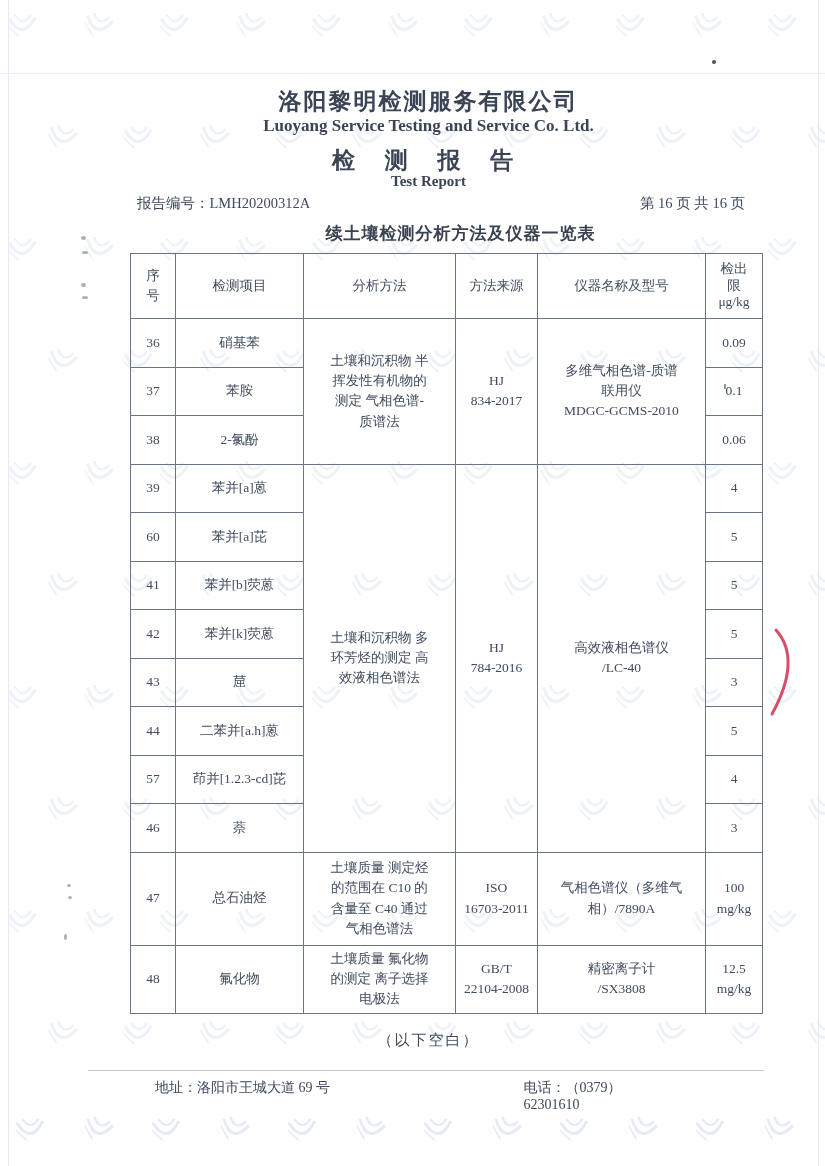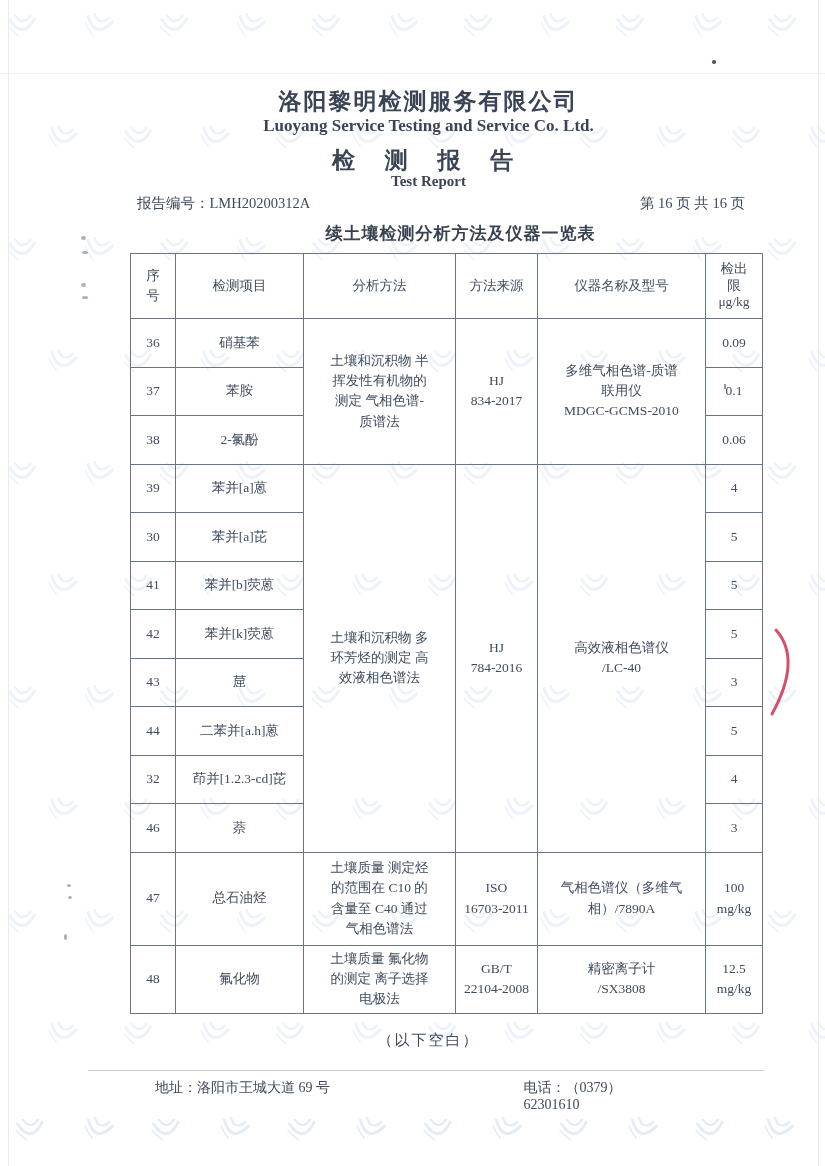--- a/index.html
+++ b/index.html
@@ -738,21 +738,21 @@
           <td rowspan="8" class="method-cell">土壤和沉积物  多
 环芳烃的测定  高
 效液相色谱法</td>
           <td rowspan="8">HJ
 784-2016</td>
           <td rowspan="8">高效液相色谱仪
 /LC-40</td>
           <td>4</td>
         </tr>
         <tr style="height: 48.5px;">
-          <td>30</td>
+          <td>60</td>
           <td>苯并[a]芘</td>
           <td>5</td>
         </tr>
         <tr style="height: 48.5px;">
           <td>41</td>
           <td>苯并[b]荧蒽</td>
           <td>5</td>
         </tr>
         <tr style="height: 48.5px;">
           <td>42</td>
@@ -763,21 +763,21 @@
           <td>43</td>
           <td>䓛</td>
           <td>3</td>
         </tr>
         <tr style="height: 48.5px;">
           <td>44</td>
           <td>二苯并[a.h]蒽</td>
           <td>5</td>
         </tr>
         <tr style="height: 48.5px;">
-          <td>32</td>
+          <td>57</td>
           <td>茚并[1.2.3-cd]芘</td>
           <td>4</td>
         </tr>
         <tr style="height: 48.5px;">
           <td>46</td>
           <td>萘</td>
           <td>3</td>
         </tr>
         <tr style="height: 93px;">
           <td>47</td>

